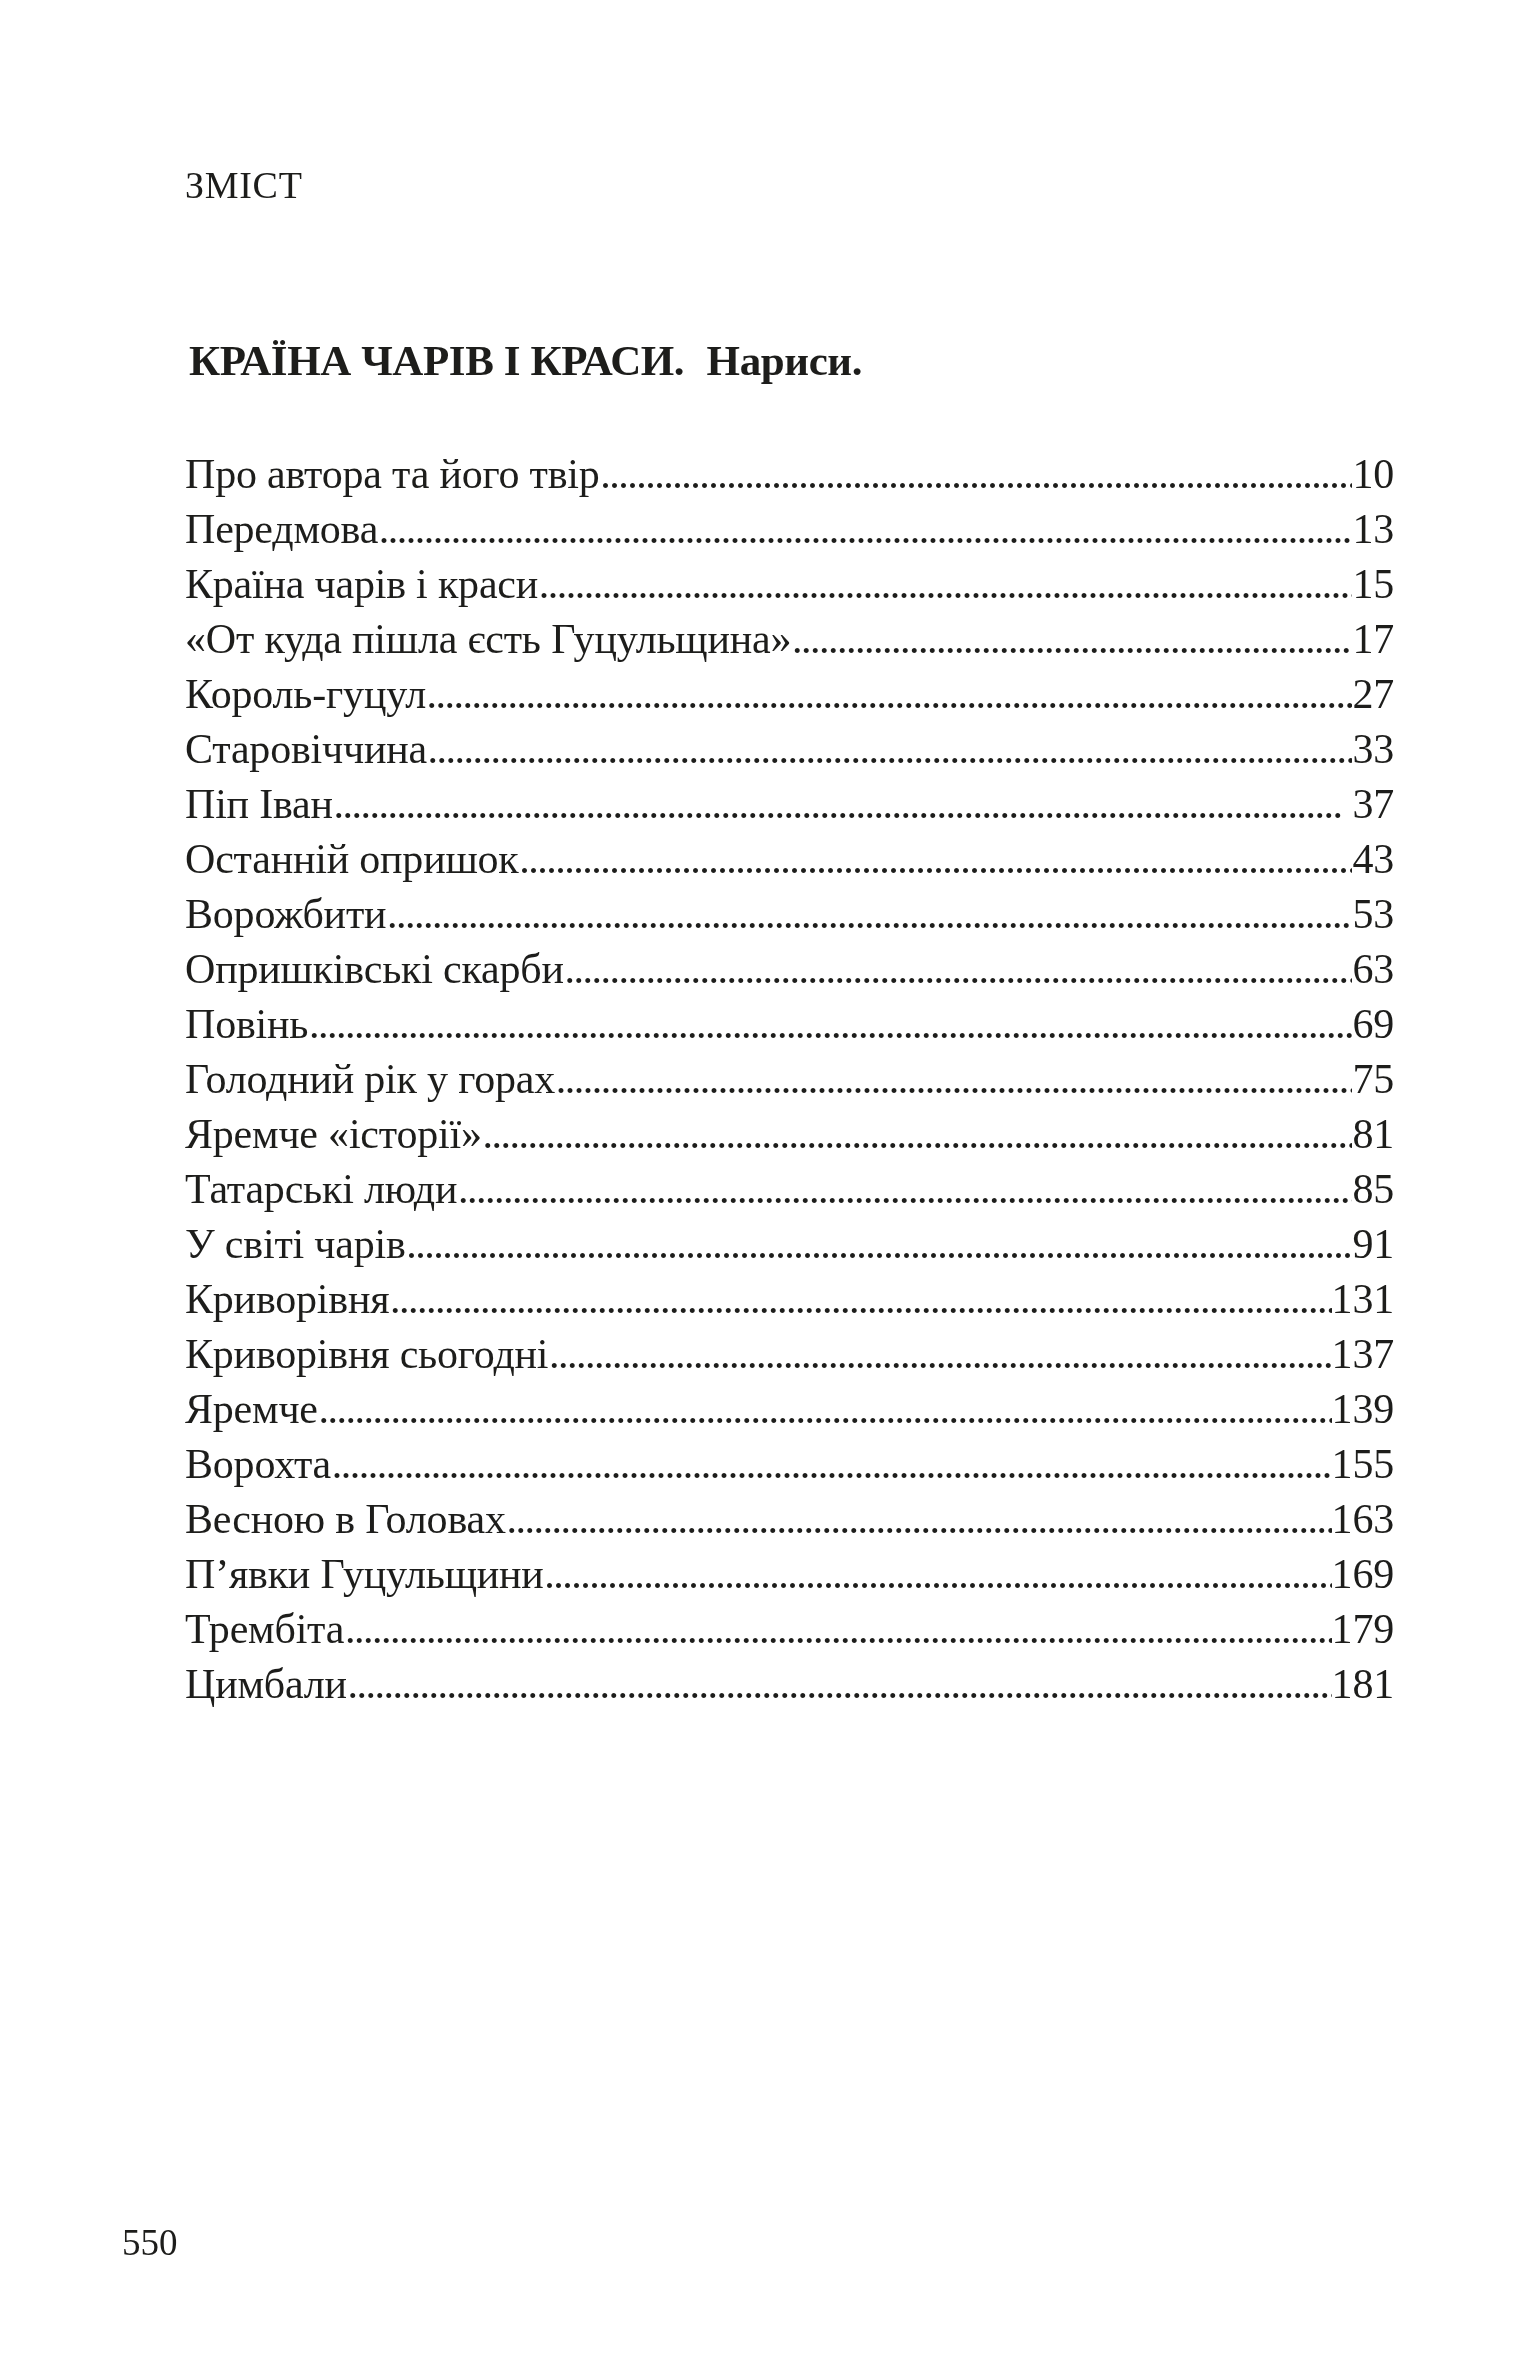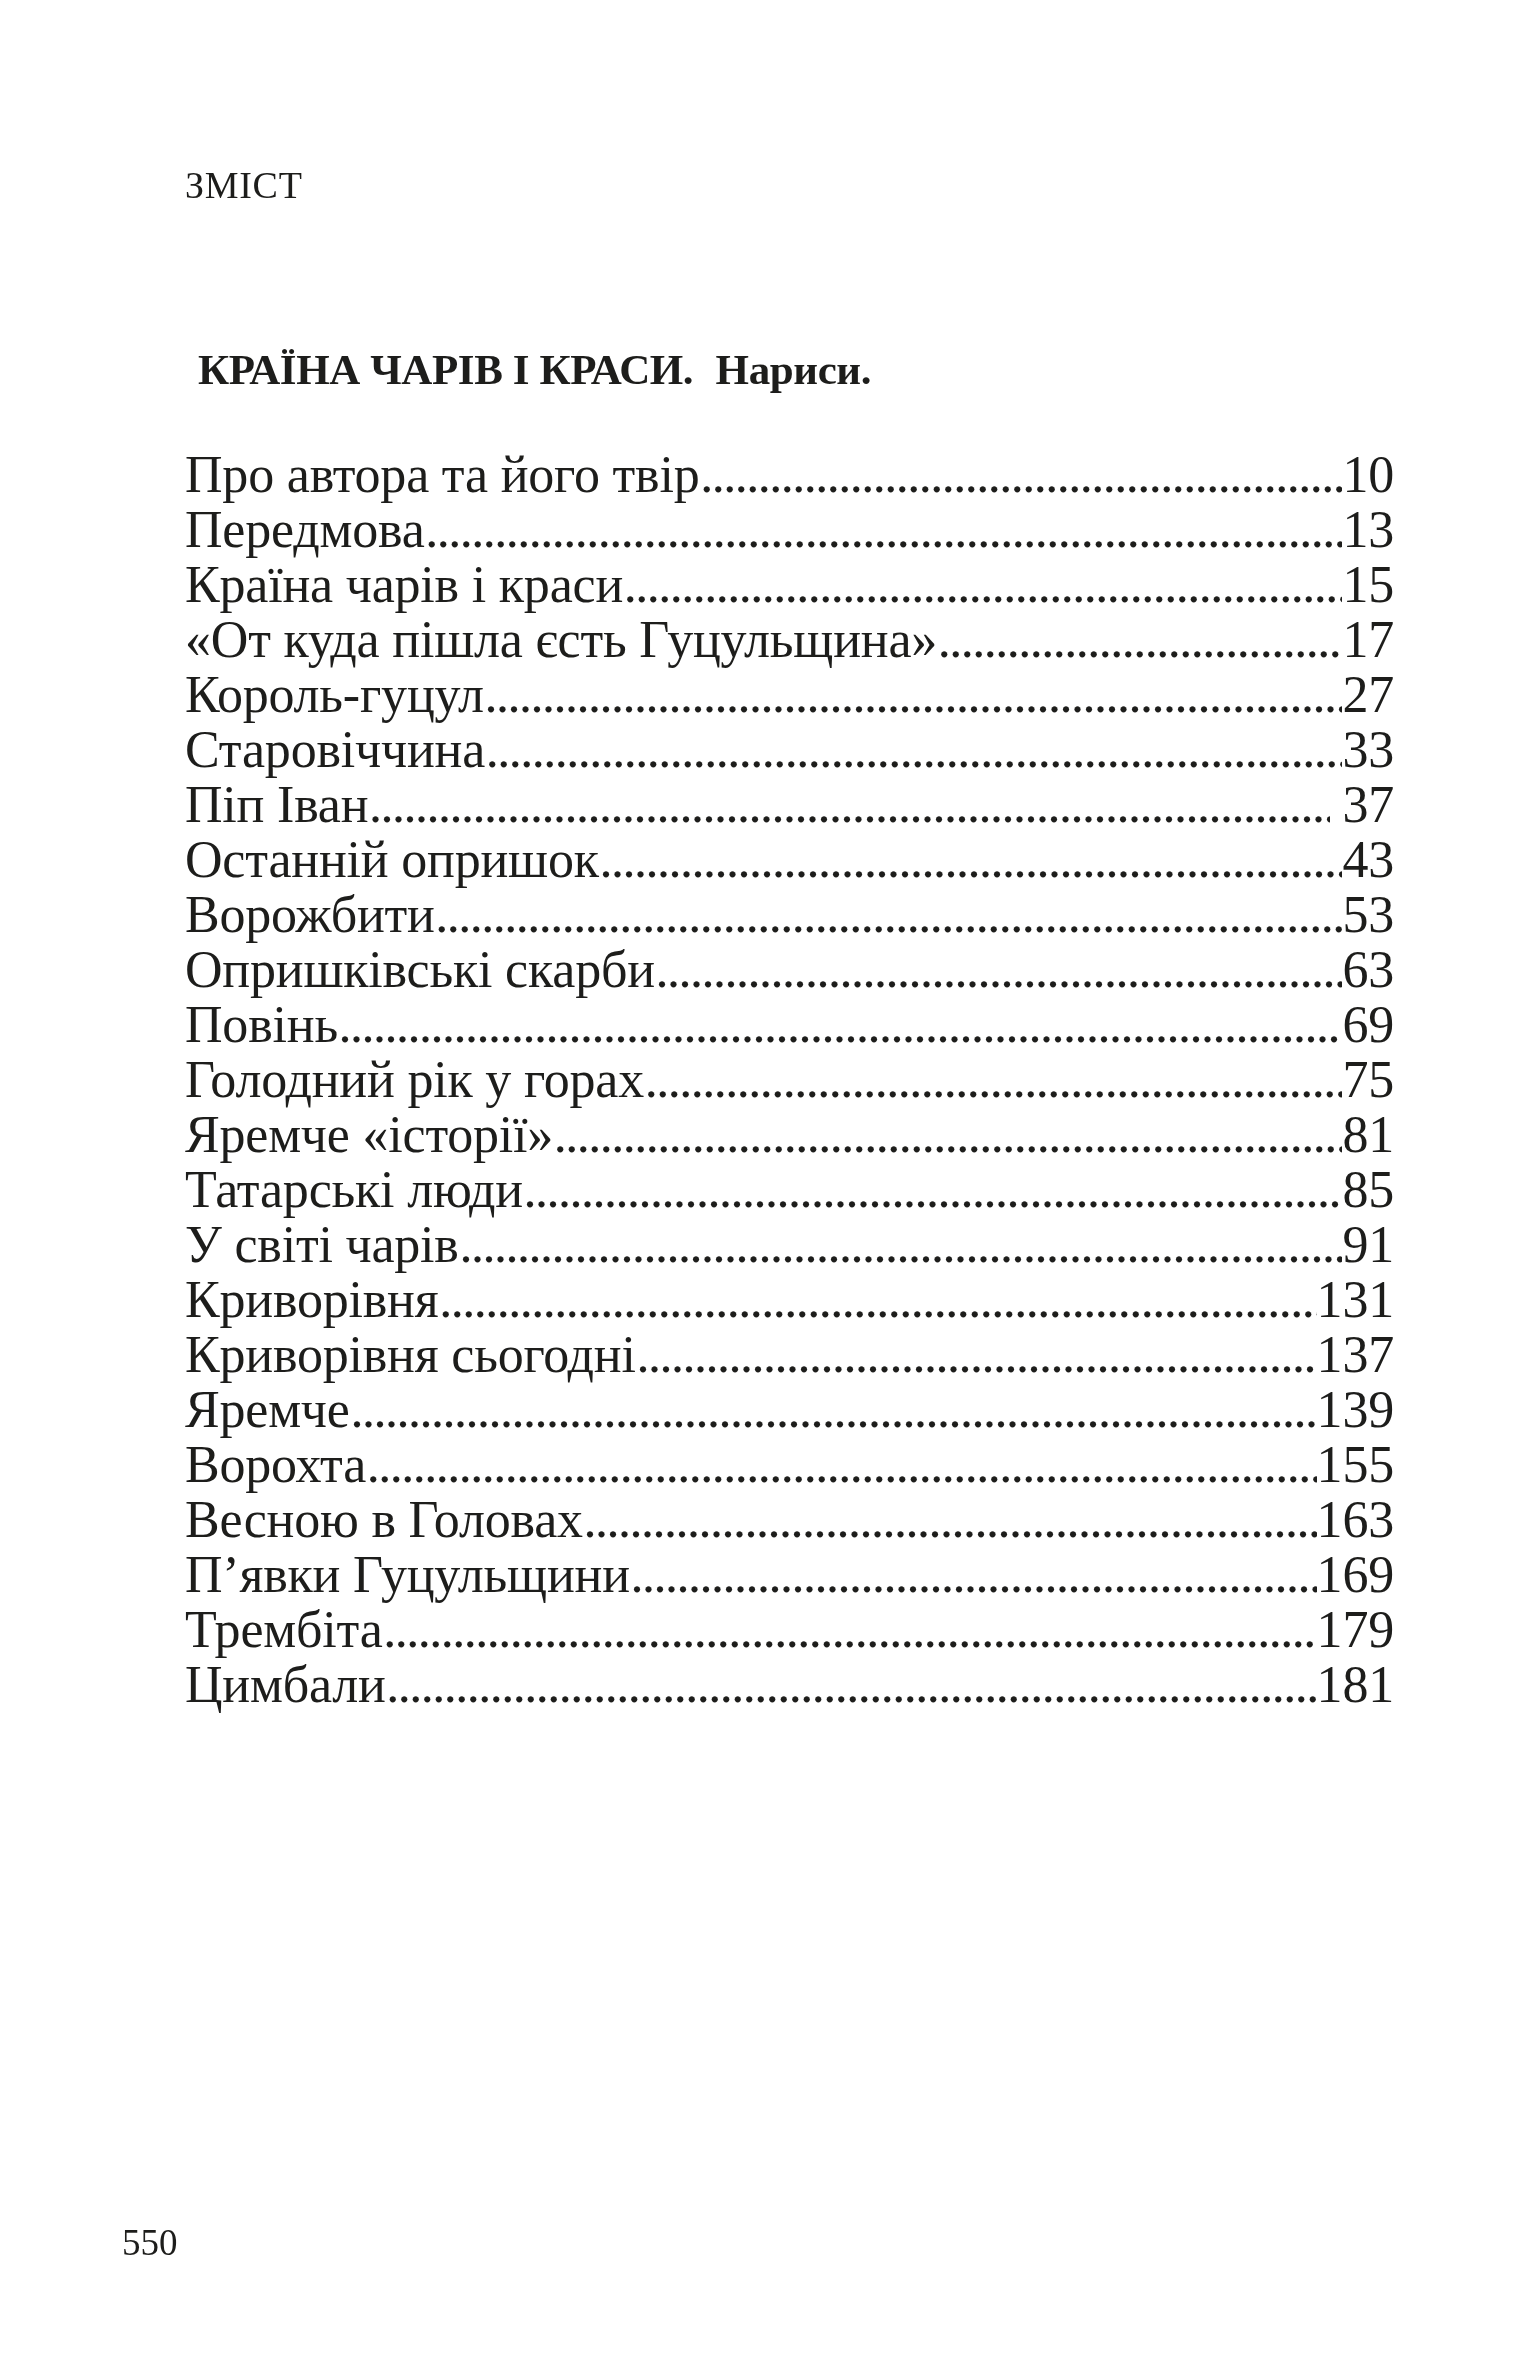--- a/index.html
+++ b/index.html
@@ -22,35 +22,35 @@
     font-size: 38px;
     font-weight: 400;
     line-height: 1;
     letter-spacing: 0.7px;
   }
 
   .heading {
     position: absolute;
     left: 185px;
     top: 335px;
-    margin: 13px;
+    margin: 4px;
     font-size: 43px;
     font-weight: 700;
     line-height: 1;
     letter-spacing: -0.4px;
     white-space: nowrap;
   }
   .heading-sub { margin-left: 22.4px; }
 
   .toc {
     position: absolute;
     left: 185px;
     top: 447px;
     width: 1209px;
-    font-size: 52px;
+    font-size: 42px;
     line-height: 55px;
     letter-spacing: -0.2px;
   }
   .toc-row { display: flex; align-items: baseline; }
   .toc-title { flex: 0 0 auto; white-space: nowrap; }
   .toc-dots {
     flex: 1 1 auto;
     overflow: hidden;
     white-space: nowrap;
     letter-spacing: -1.5px;

